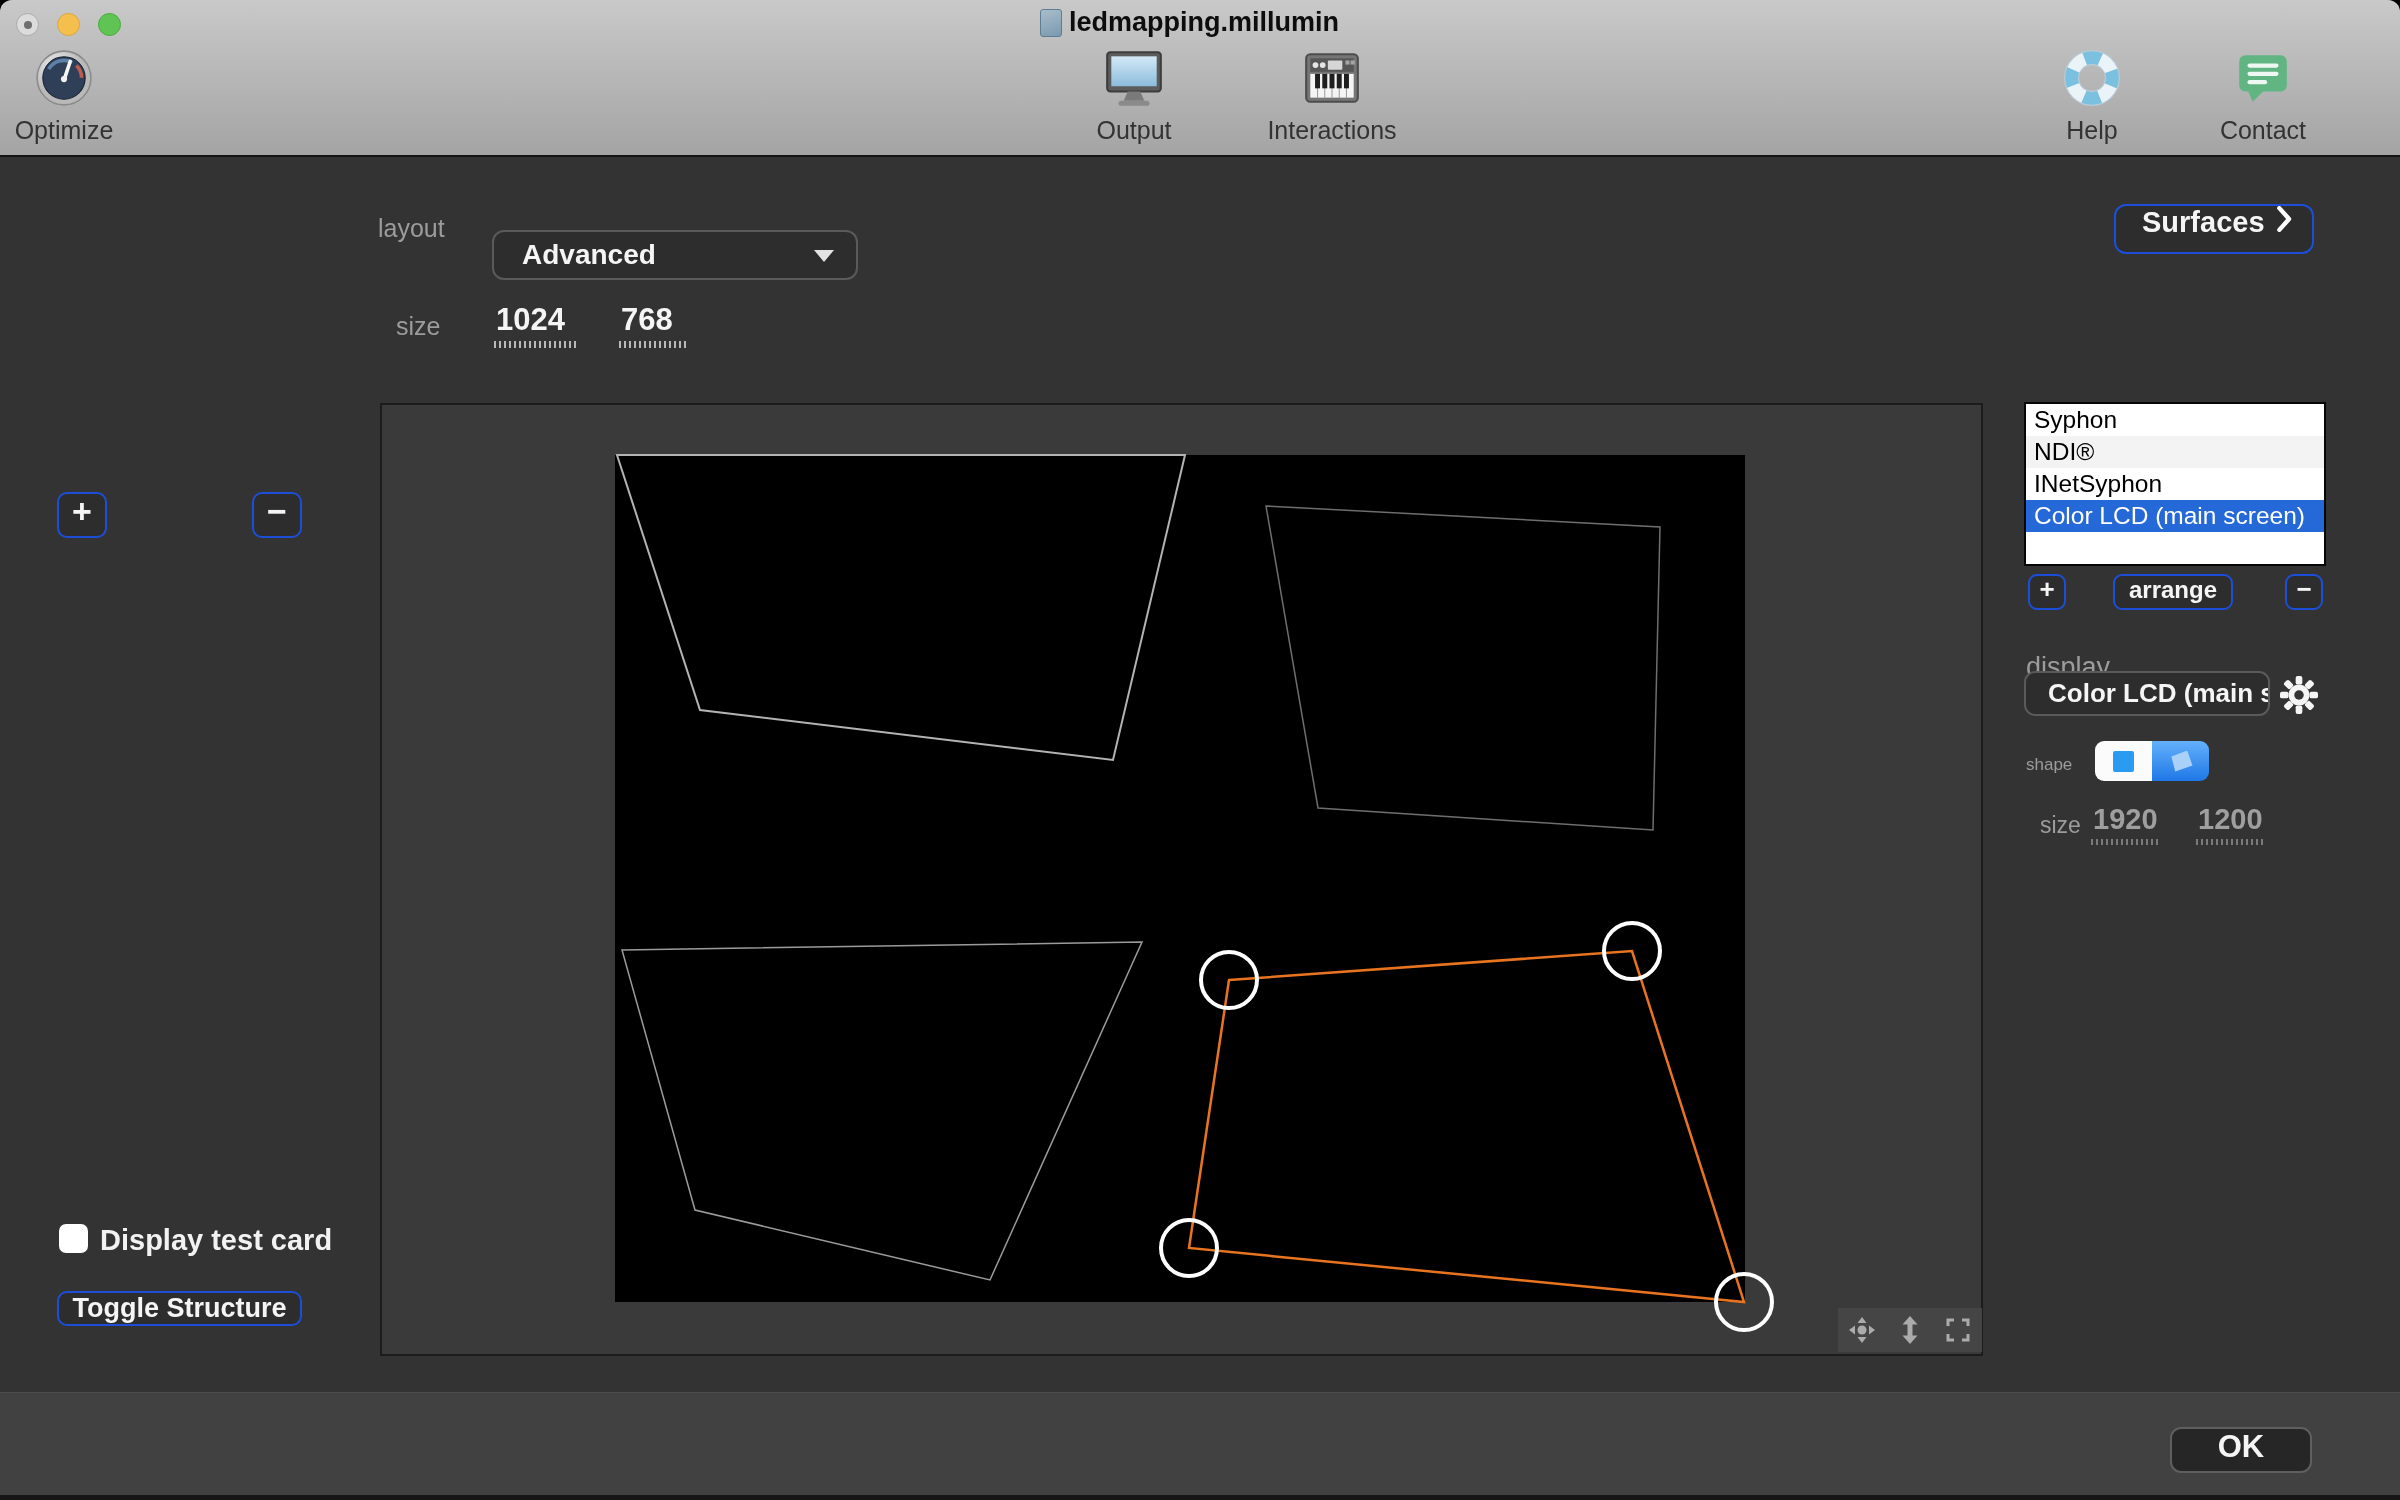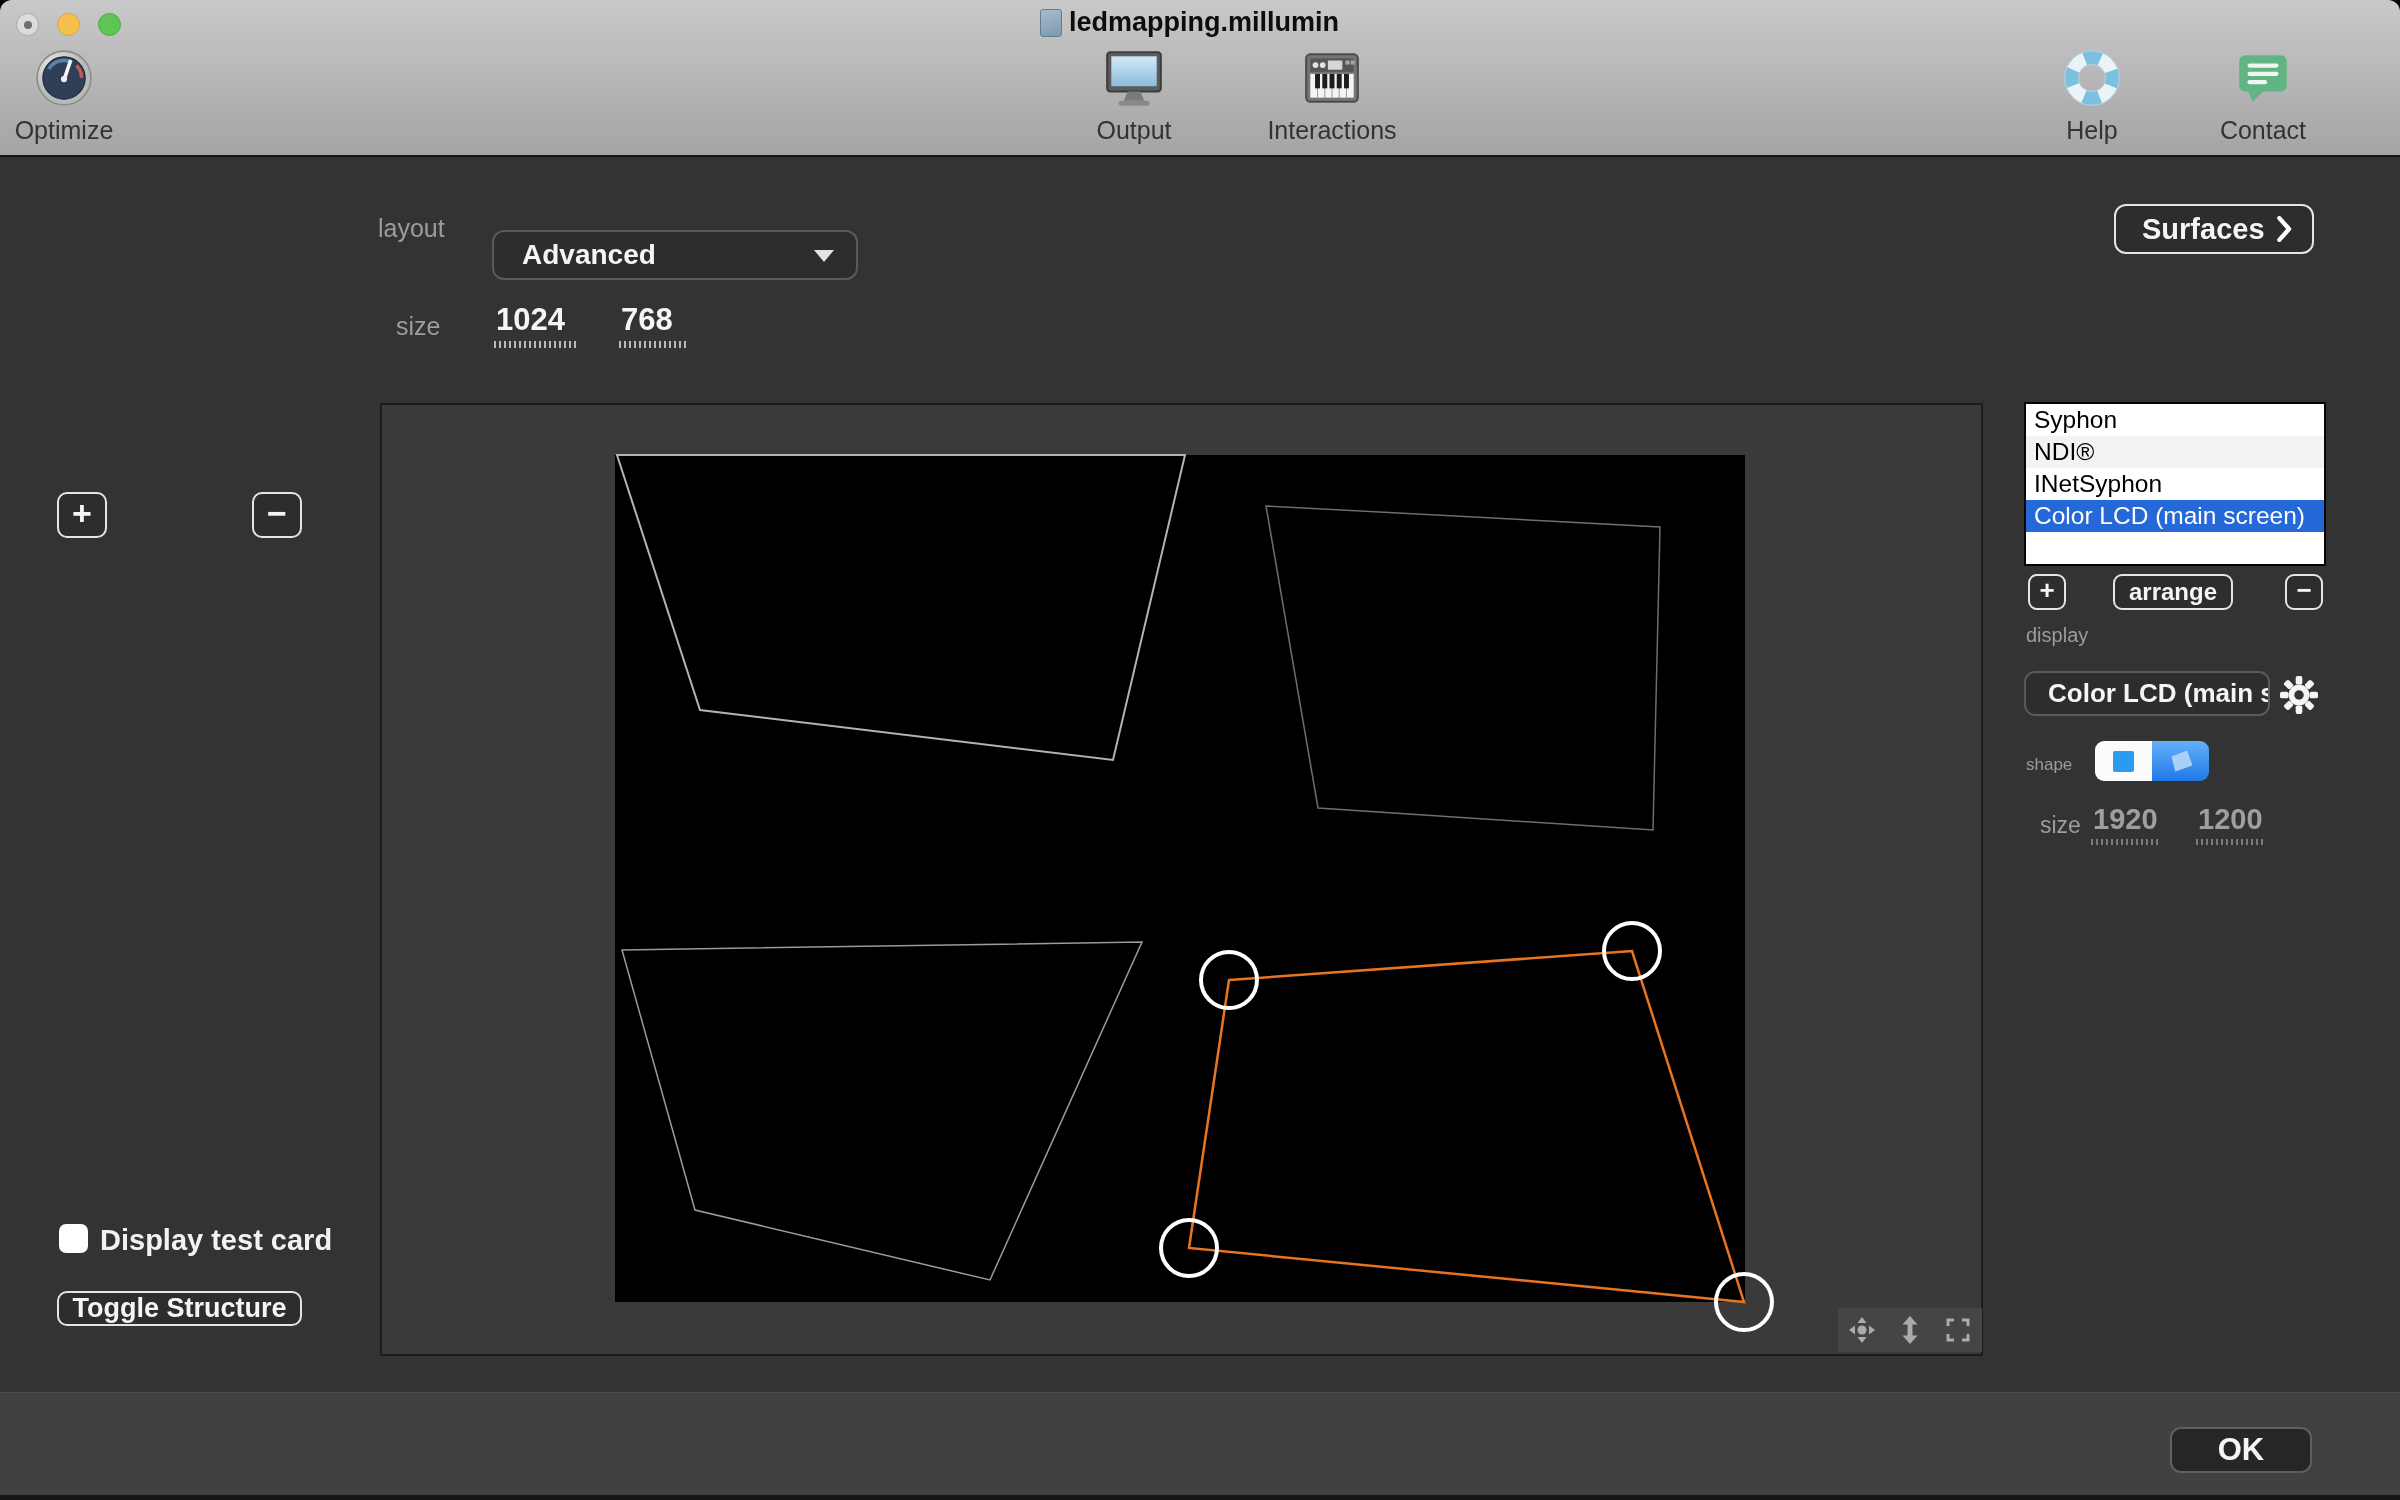--- a/index.html
+++ b/index.html
@@ -19,22 +19,22 @@
   .title-group { position:absolute; left:1040px; top:7px; display:flex; align-items:center; gap:7px; }
   .doc-icon { width:22px; height:28px; border-radius:3px; background:linear-gradient(160deg,#a9bdcb,#7a99b0);
               border:1px solid #5e7c92; }
   .title-text { font-size:27px; font-weight:600; color:#0d0d0d; }
 
   .tb-item { position:absolute; top:48px; text-align:center; cursor:default; }
   .tb-icon { display:block; height:64px; }
   .tb-label { display:block; font-size:25px; color:#333; margin-top:4px; }
 
   
-  .darkbtn { background:#2d2d2d; border:2px solid #e5e5e5; border-radius:10px; color:#f5f5f5;
-             display:flex; align-items:center; justify-content:center; position:absolute;gap:12px; }
+  .darkbtn { background:#2d2d2d; border:2px solid #1d4ed8; border-radius:10px; color:#f5f5f5;
+             display:flex; justify-content:center; position:absolute;gap:12px; }
   .glabel { position:absolute; font-size:25px; color:#9c9c9c; }
 
   
   .canvas-list { position:absolute; left:56px; top:208px; width:246px; height:272px;
                  background:#fff; border:2px solid #060606; overflow:hidden; }
   .canvas-list .row { height:38.4px; line-height:38.4px; padding-left:10px; font-size:28px; color:#000; }
   .canvas-list .row.alt { background:#f3f3f3; }
   .canvas-list .row.sel { background:#d4d4d4; }
   .sym { font-size:34px; font-weight:bold; line-height:1; padding-bottom:4px; }
 
@@ -269,21 +269,21 @@
   <div class="darkbtn" style="left:2028px; top:574px; width:38px; height:36px; border-radius:9px;">
       <span class="sym" style="font-size:26px;">+</span>
     </div>
   <div class="darkbtn" style="left:2113px; top:574px; width:120px; height:36px; border-radius:9px; font-size:24px; font-weight:bold;">
       <span>arrange</span>
     </div>
   <div class="darkbtn" style="left:2285px; top:574px; width:38px; height:36px; border-radius:9px;">
       <span class="sym" style="font-size:26px;">−</span>
     </div>
 
-  <div class="glabel" style="left:2026px; top:624px; font-size:20px;">display</div>
+  <div class="glabel" style="left:2026px; top:652px; font-size:27px;">display</div>
   <div class="select" style="left:2024px; top:671px; width:246px; height:45px; font-size:26px; padding-left:22px; border-radius:11px; white-space:nowrap;">
     <span style="overflow:hidden;">Color LCD (main screen)</span>
   </div>
   <svg style="position:absolute; left:2280px; top:676px;" width="38" height="38" viewBox="0 0 40 40">
     <g fill="#f5f5f5">
       <circle cx="20" cy="20" r="11"></circle>
       <g>
         <rect x="16.5" y="0" width="7" height="9" rx="2"></rect>
         <rect x="16.5" y="31" width="7" height="9" rx="2"></rect>
         <rect x="0" y="16.5" width="9" height="7" rx="2"></rect>

